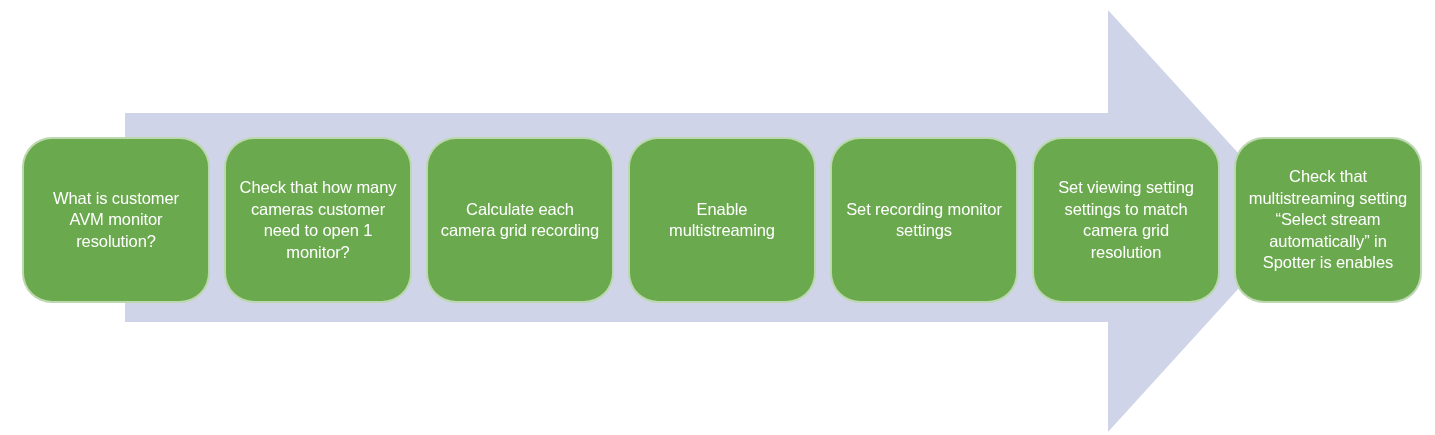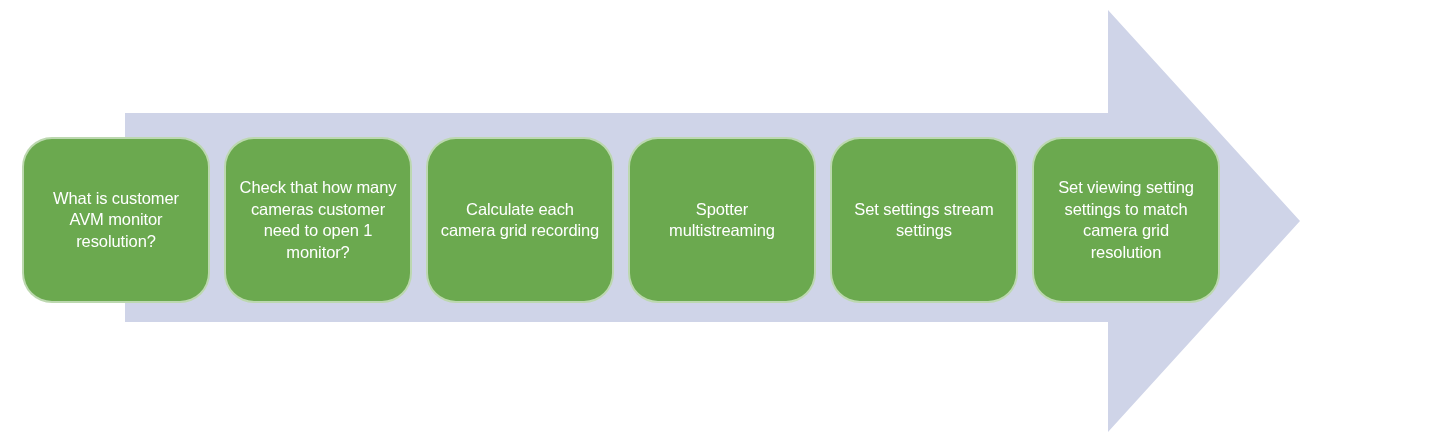--- a/index.html
+++ b/index.html
@@ -61,23 +61,26 @@
     <div class="step">
       <span class="step-label">What is customer AVM monitor resolution?</span>
     </div>
     <div class="step">
       <span class="step-label">Check that how many cameras customer need to open 1 monitor?</span>
     </div>
     <div class="step">
       <span class="step-label">Calculate each camera grid recording</span>
     </div>
     <div class="step">
-      <span class="step-label">Spotter multistreaming</span>
+      <span class="step-label">Enable multistreaming</span>
     </div>
     <div class="step">
-      <span class="step-label">Set settings stream settings</span>
+      <span class="step-label">Set recording monitor settings</span>
     </div>
     <div class="step">
       <span class="step-label">Set viewing setting settings to match camera grid resolution</span>
+    </div>
+    <div class="step">
+      <span class="step-label">Check that multistreaming setting “Select stream automatically”  in Spotter is enables</span>
     </div>
   </div>
 
 </div>
 
 </body></html>

